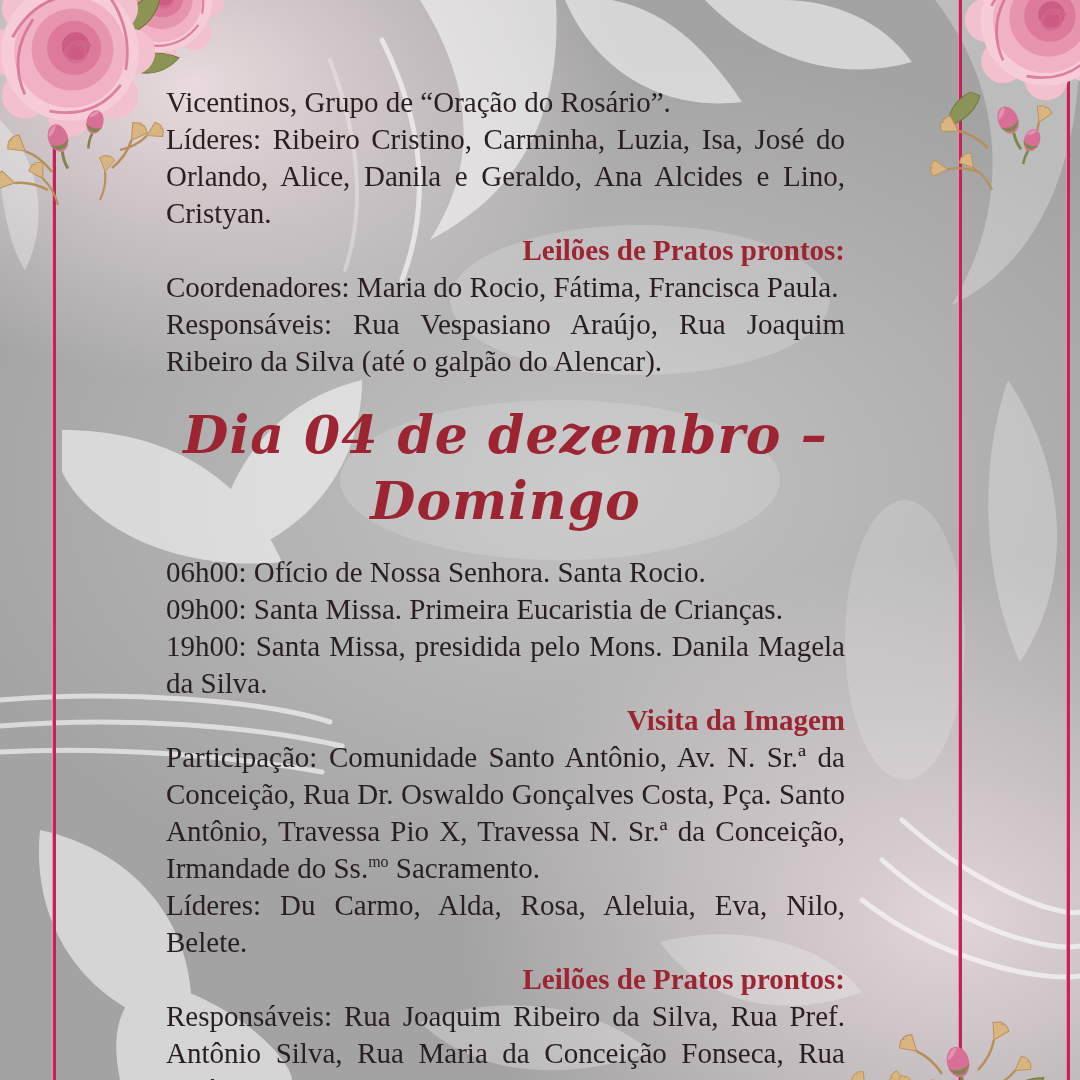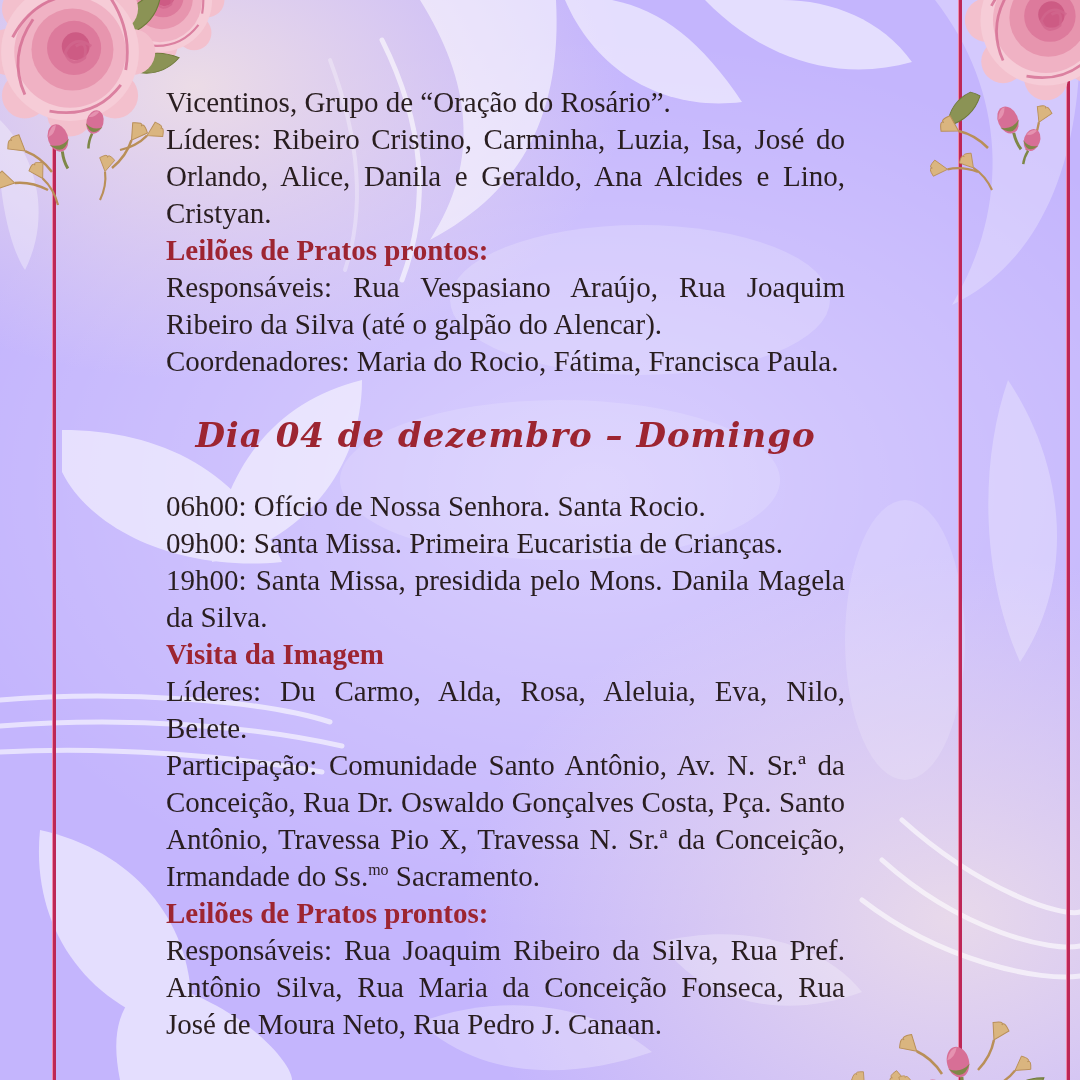--- a/index.html
+++ b/index.html
@@ -4,21 +4,21 @@
 <style>
   * { margin:0; padding:0; box-sizing:border-box; }
   html,body { width:1080px; height:1080px; }
   body{
     font-family:"Liberation Serif","DejaVu Serif",serif;
     overflow:hidden;
   }
   .canvas{
     position:relative;
     width:1080px; height:1080px;
-    background:#c4b5fd;
+    background:#a3a3a3;
     overflow:hidden;
   }
   
   .canvas::before{
     content:"";
     position:absolute; inset:0;
     background:
       radial-gradient(620px 420px at 18% 8%, rgba(240,224,228,.9) 0%, rgba(240,224,228,0) 70%),
       radial-gradient(700px 520px at 88% 85%, rgba(241,226,230,.8) 0%, rgba(241,226,230,0) 70%),
       radial-gradient(900px 600px at 55% 45%, rgba(255,255,255,.35) 0%, rgba(255,255,255,0) 75%);
@@ -37,28 +37,28 @@
   .deco.tr{ right:0; top:0; }
   .deco.br{ left:850px; top:1000px; }
   .content{
     position:absolute; left:166px; top:84px; width:679px; z-index:4;
     color:#291e20;
     font-size:29px; line-height:37px;
   }
   .content p{ text-align:justify; }
   .content p b{ font-weight:normal; }
   p.red-heading{
-    text-align:left; font-weight:bold; color:#9d2531;
+    text-align:right; font-weight:bold; color:#9d2531;
   }
   h1.day-title{
     text-align:center;
     font-family:"DejaVu Serif","Liberation Serif",serif;
     font-style:italic; font-weight:bold;
     color:#9d2531;
-    font-size:34px; line-height:66px;
+    font-size:52px; line-height:66px;
     margin-top:22px; margin-bottom:20px;
     letter-spacing:1px;
   }
   sup{ font-size:.55em; vertical-align:super; line-height:0; }
 </style>
 </head>
 <body>
 
 <div class="canvas">
 
@@ -183,37 +183,37 @@
   </svg>
 
   <div class="content">
 
     <p>Vicentinos, Grupo de “Oração do Rosário”.</p>
 
     <p><b>Líderes</b><span>: Ribeiro Cristino, Carminha, Luzia, Isa, José do Orlando, Alice, Danila e Geraldo, Ana Alcides e Lino, Cristyan.</span></p>
 
     <p class="red-heading">Leilões de Pratos prontos:</p>
 
+    <p><b>Coordenadores</b><span>: Maria do Rocio, Fátima, Francisca Paula.</span></p>
+
     <p><b>Responsáveis</b><span>: Rua Vespasiano Araújo, Rua Joaquim Ribeiro da Silva (até o galpão do Alencar).</span></p>
 
-    <p><b>Coordenadores</b><span>: Maria do Rocio, Fátima, Francisca Paula.</span></p>
-
     <h1 class="day-title">Dia 04 de dezembro – Domingo</h1>
 
     <p><b>06h00:</b><span> Ofício de Nossa Senhora. Santa Rocio.</span></p>
 
     <p><b>09h00:</b><span> Santa Missa. Primeira Eucaristia de Crianças.</span></p>
 
     <p><b>19h00:</b><span> Santa Missa, presidida pelo Mons. Danila Magela da Silva.</span></p>
 
 
     <p class="red-heading">Visita da Imagem</p>
 
+    <p><b>Participação</b><span>: Comunidade Santo Antônio, Av. N. Sr.ª da Conceição, Rua Dr. Oswaldo Gonçalves Costa, Pça. Santo Antônio, Travessa Pio X, Travessa N. Sr.ª da Conceição, Irmandade do Ss.</span><sup>mo</sup><span> Sacramento.</span></p>
+
     <p><b>Líderes</b><span>: Du Carmo, Alda, Rosa, Aleluia, Eva, Nilo, Belete.</span></p>
-
-    <p><b>Participação</b><span>: Comunidade Santo Antônio, Av. N. Sr.ª da Conceição, Rua Dr. Oswaldo Gonçalves Costa, Pça. Santo Antônio, Travessa Pio X, Travessa N. Sr.ª da Conceição, Irmandade do Ss.</span><sup>mo</sup><span> Sacramento.</span></p>
 
     <p class="red-heading">Leilões de Pratos prontos:</p>
 
     <p><b>Responsáveis</b><span>: Rua Joaquim Ribeiro da Silva, Rua Pref. Antônio Silva, Rua Maria da Conceição Fonseca, Rua José de Moura Neto, Rua Pedro J. Canaan.</span></p>
 
   </div>
 </div>
 
 </body></html>

